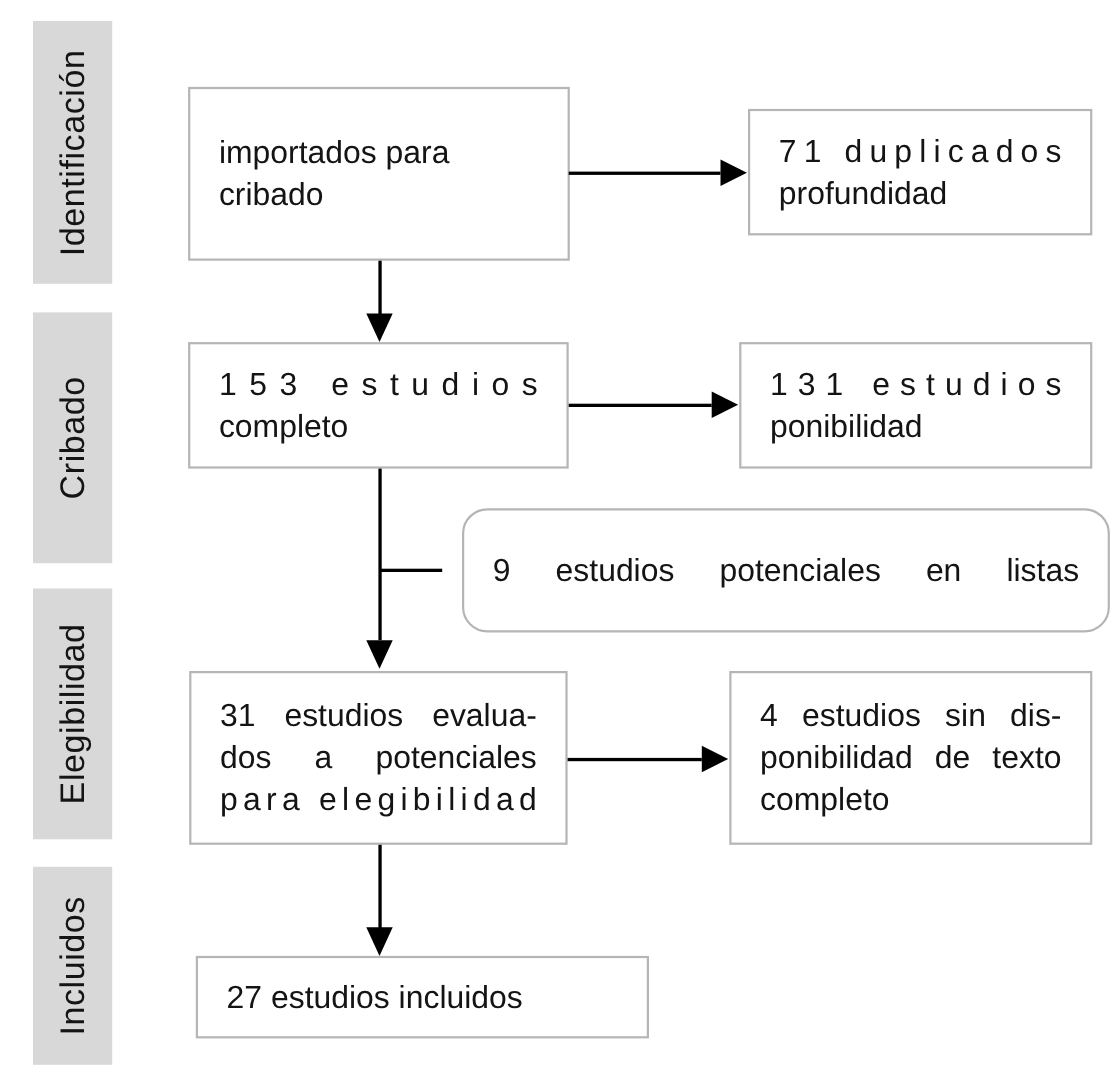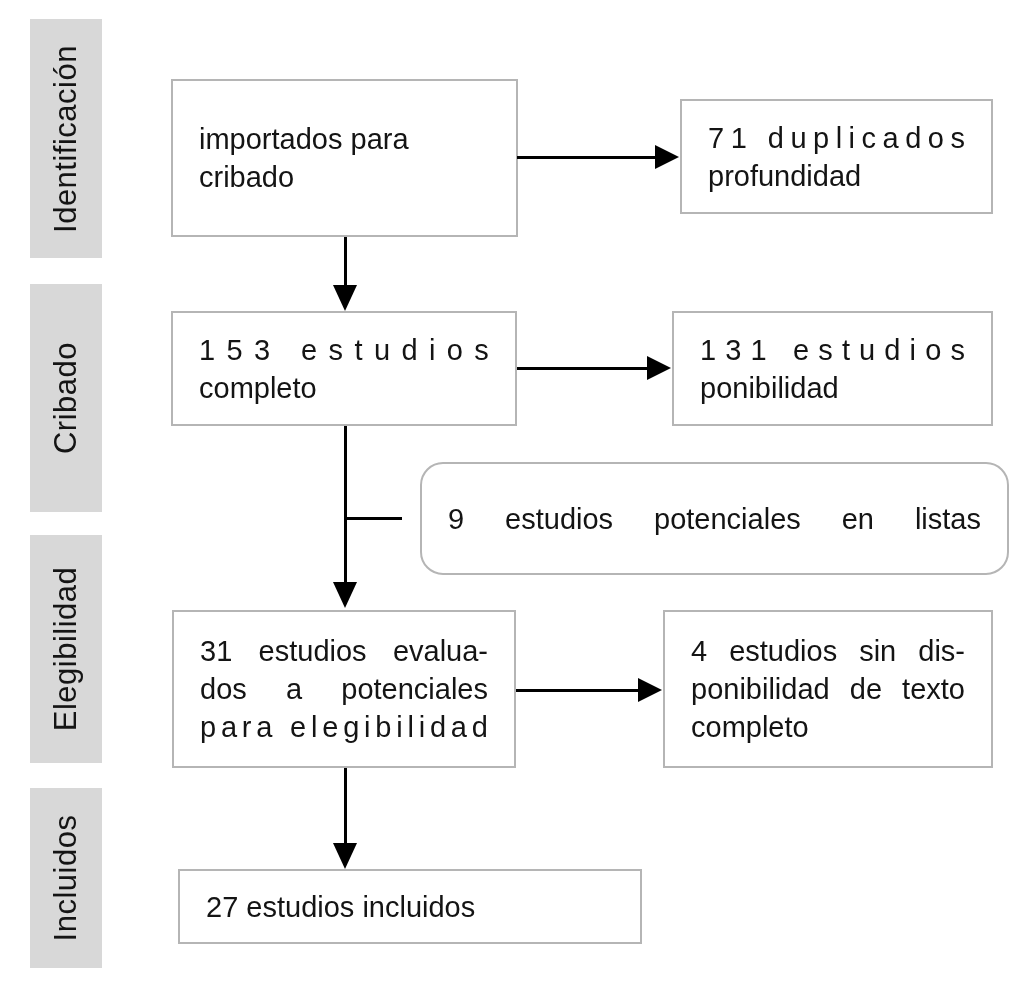--- a/index.html
+++ b/index.html
@@ -29,21 +29,21 @@
     box-sizing:border-box; display:flex; flex-direction:column; justify-content:center;
     padding:0 26px; font-size:29px; line-height:38px;
   }
   #box-imported{left:171px;top:79px;width:347px;height:158px;}
   #box-duplicates{left:680px;top:99px;width:313px;height:115px;}
   #box-screened{left:171px;top:311px;width:346px;height:115px;}
   #box-irrelevant{left:672px;top:311px;width:321px;height:115px;}
   #box-potential{left:420px;top:462px;width:589px;height:113px;border-radius:23px;}
   #box-assessed{left:172px;top:610px;width:344px;height:158px;}
   #box-nofulltext{left:663px;top:610px;width:330px;height:158px;}
-  #box-included{left:178px;top:869px;width:464px;height:75px;}
+  #box-included{left:178px;top:869px;width:412px;height:75px;}
 
   .line{min-height:38px;}
   .jw{text-align:justify; text-align-last:justify;}
   .flexjust{display:flex; justify-content:space-between;}
 
   
   .vline{position:absolute; width:3px; background:var(--arrow);}
   .hline{position:absolute; height:3px; background:var(--arrow);}
   .ah-down{
     position:absolute; width:0; height:0;

